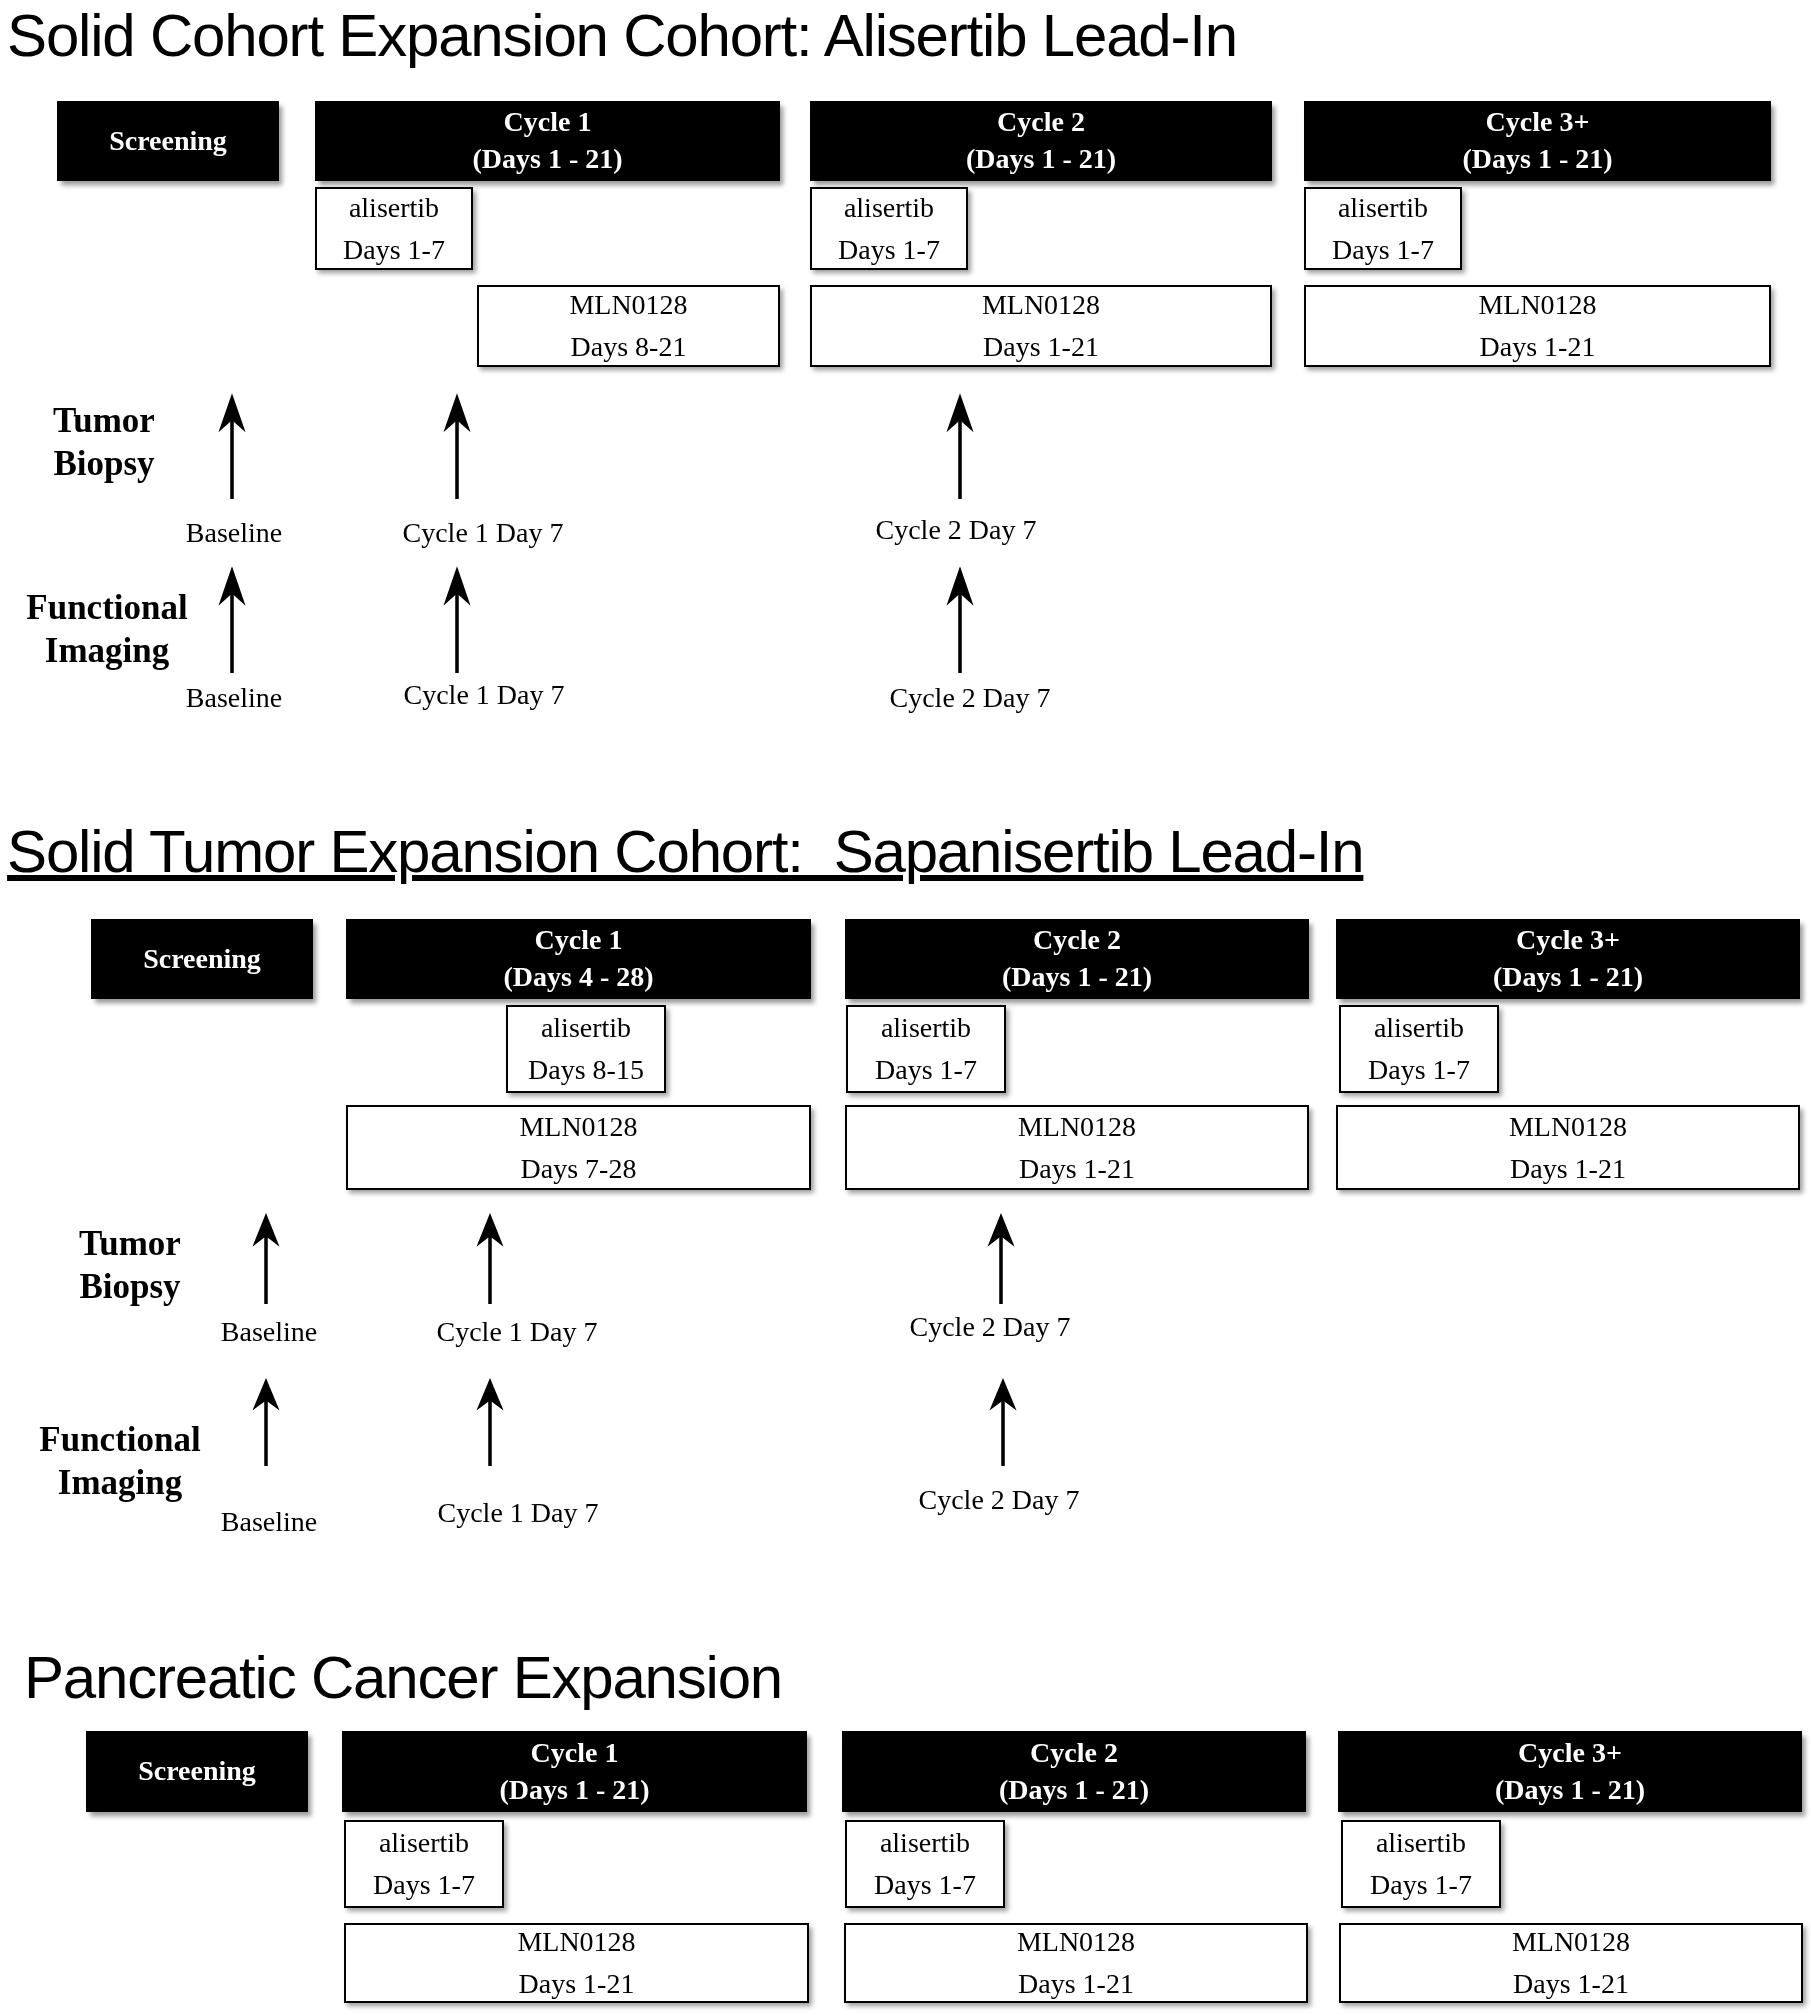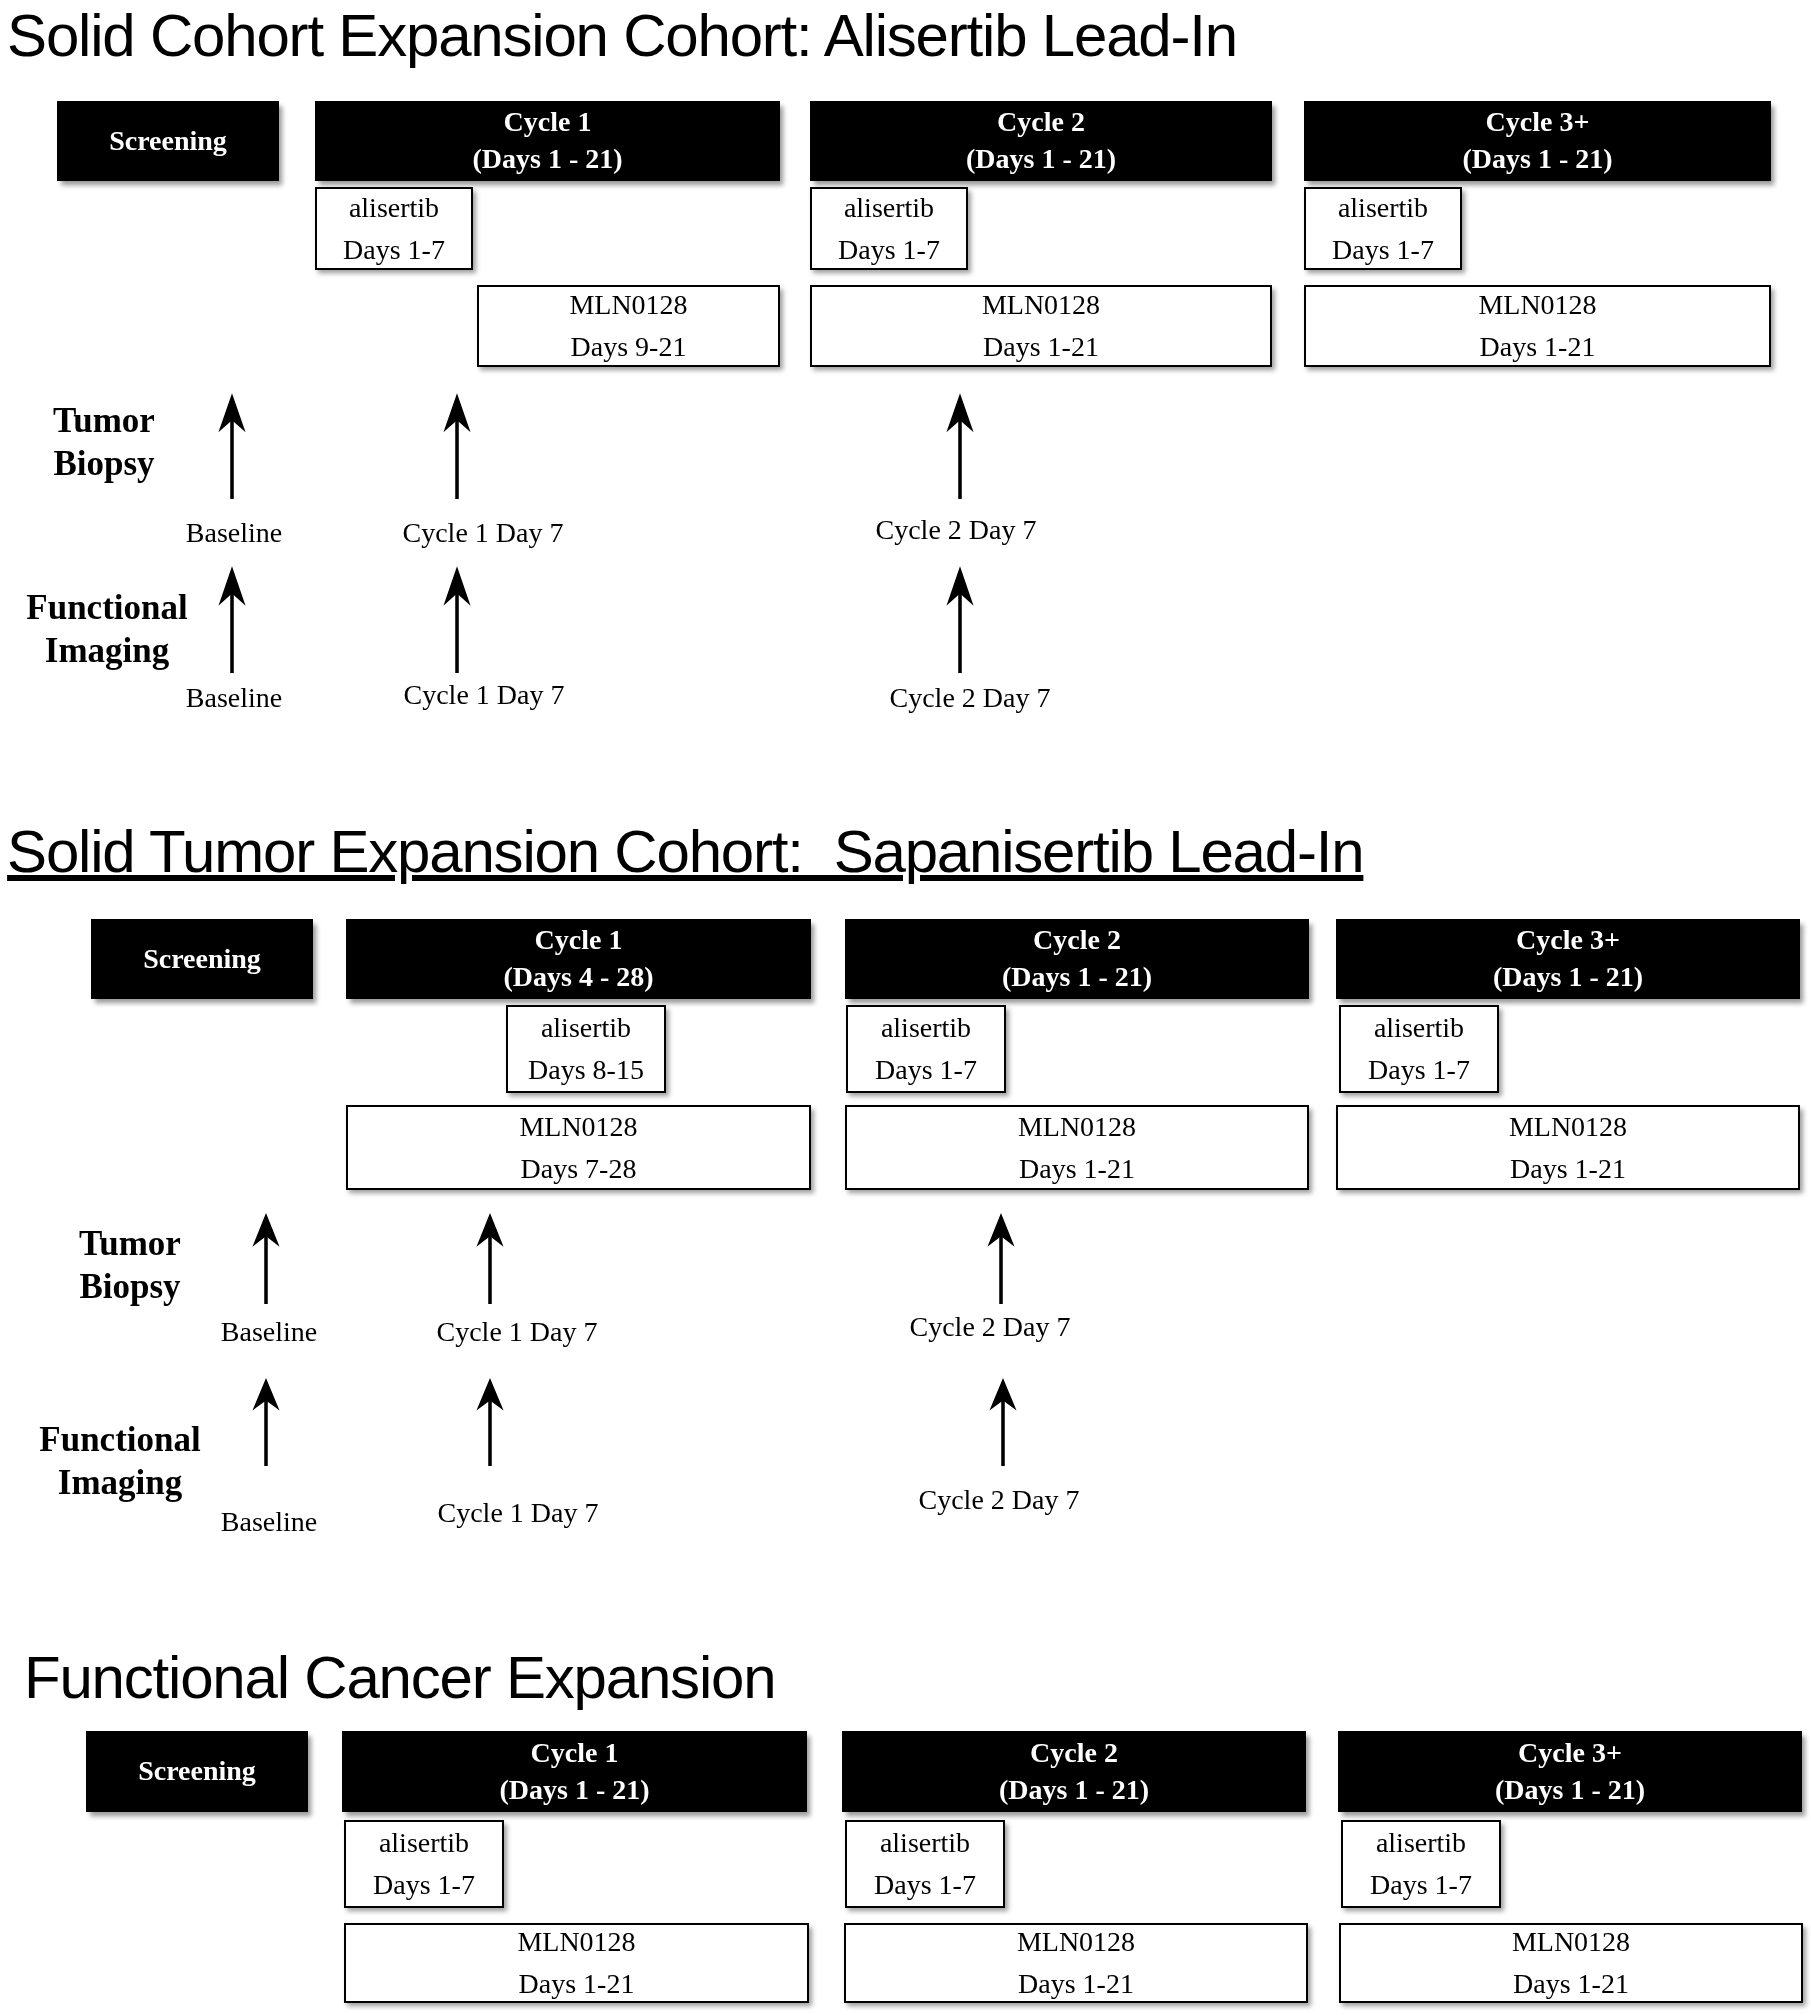--- a/index.html
+++ b/index.html
@@ -51,21 +51,21 @@
       <span>alisertib</span>
       <span>Days 1-7</span>
     </div>
     <div class="wbox" style="left:1304px;top:187px;width:158px;height:83px;">
       <span>alisertib</span>
       <span>Days 1-7</span>
     </div>
 
     <div class="wbox" style="left:477px;top:285px;width:303px;height:82px;">
       <span>MLN0128</span>
-      <span>Days 9-21</span>
+      <span>Days 8-21</span>
     </div>
     <div class="wbox" style="left:810px;top:285px;width:462px;height:82px;">
       <span>MLN0128</span>
       <span>Days 1-21</span>
     </div>
     <div class="wbox" style="left:1304px;top:285px;width:467px;height:82px;">
       <span>MLN0128</span>
       <span>Days 1-21</span>
     </div>
 
@@ -214,21 +214,21 @@
           <path d="M28 2 L5 64 L28 45 L51 64 Z" fill="#000"></path>
           <rect x="25" y="42" width="6" height="128" fill="#000"></rect>
         </svg>
     </div>
     <div class="tick" style="left:269px;top:1506px;">Baseline</div>
     <div class="tick" style="left:518px;top:1497px;">Cycle 1 Day 7</div>
     <div class="tick" style="left:999px;top:1484px;">Cycle 2 Day 7</div>
   </section>
 
   <section>
-    <div class="title" style="left:24px;top:1643px;">Functional Cancer Expansion</div>
+    <div class="title" style="left:24px;top:1643px;">Pancreatic Cancer Expansion</div>
 
     <div class="hdr" style="left:86px;top:1731px;width:222px;height:81px;">
       <span>Screening</span>
     </div>
     <div class="hdr" style="left:342px;top:1731px;width:465px;height:81px;">
       <span>Cycle 1</span>
       <span>(Days 1 - 21)</span>
     </div>
     <div class="hdr" style="left:842px;top:1731px;width:464px;height:81px;">
       <span>Cycle 2</span>

